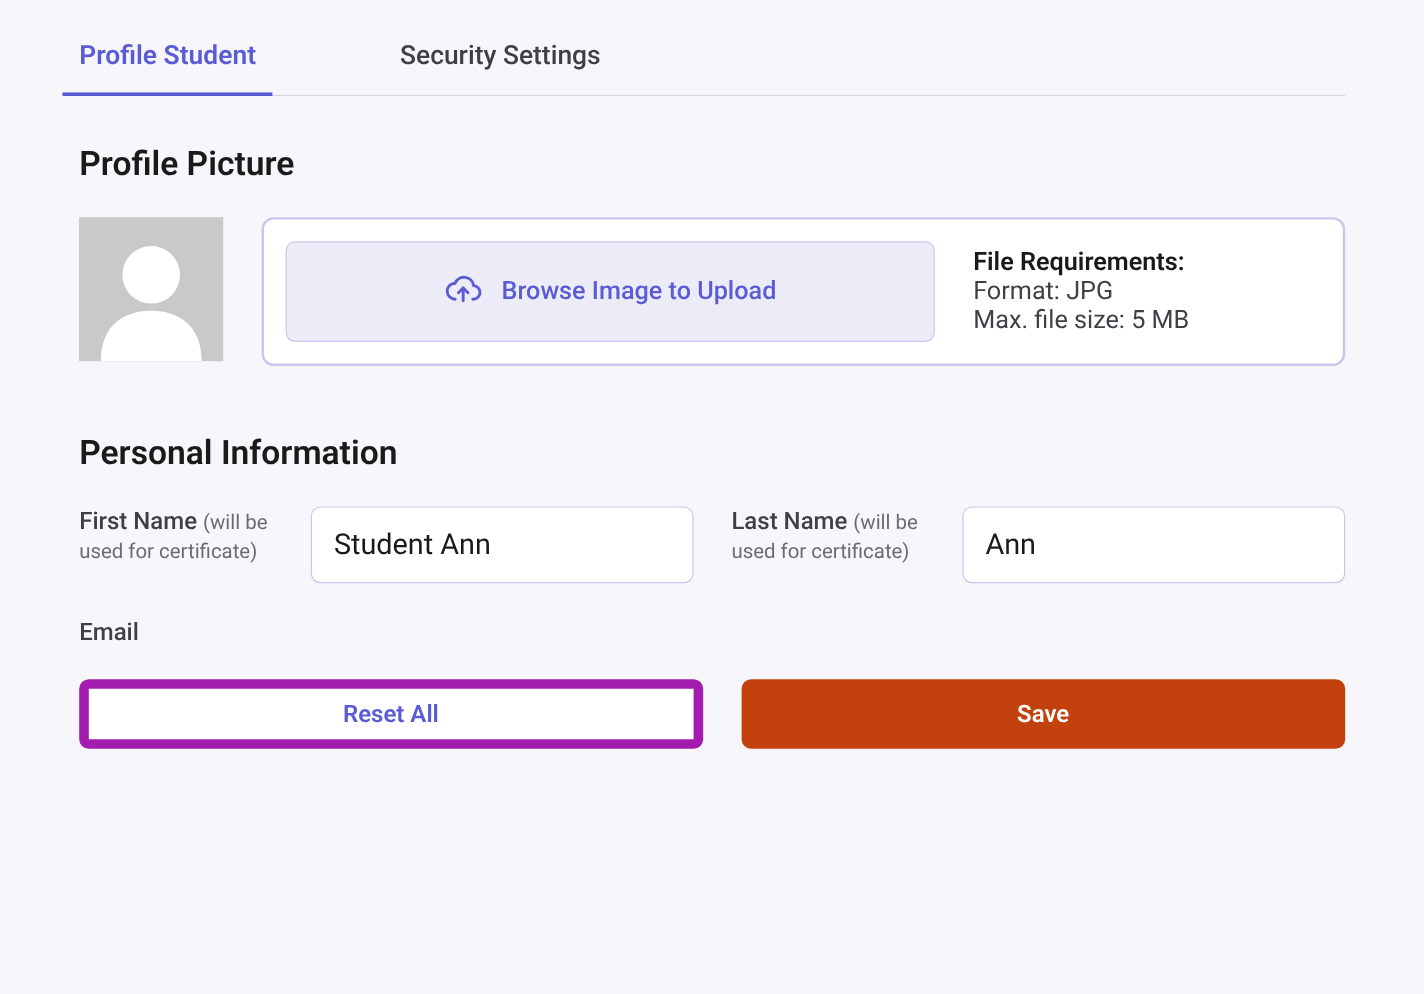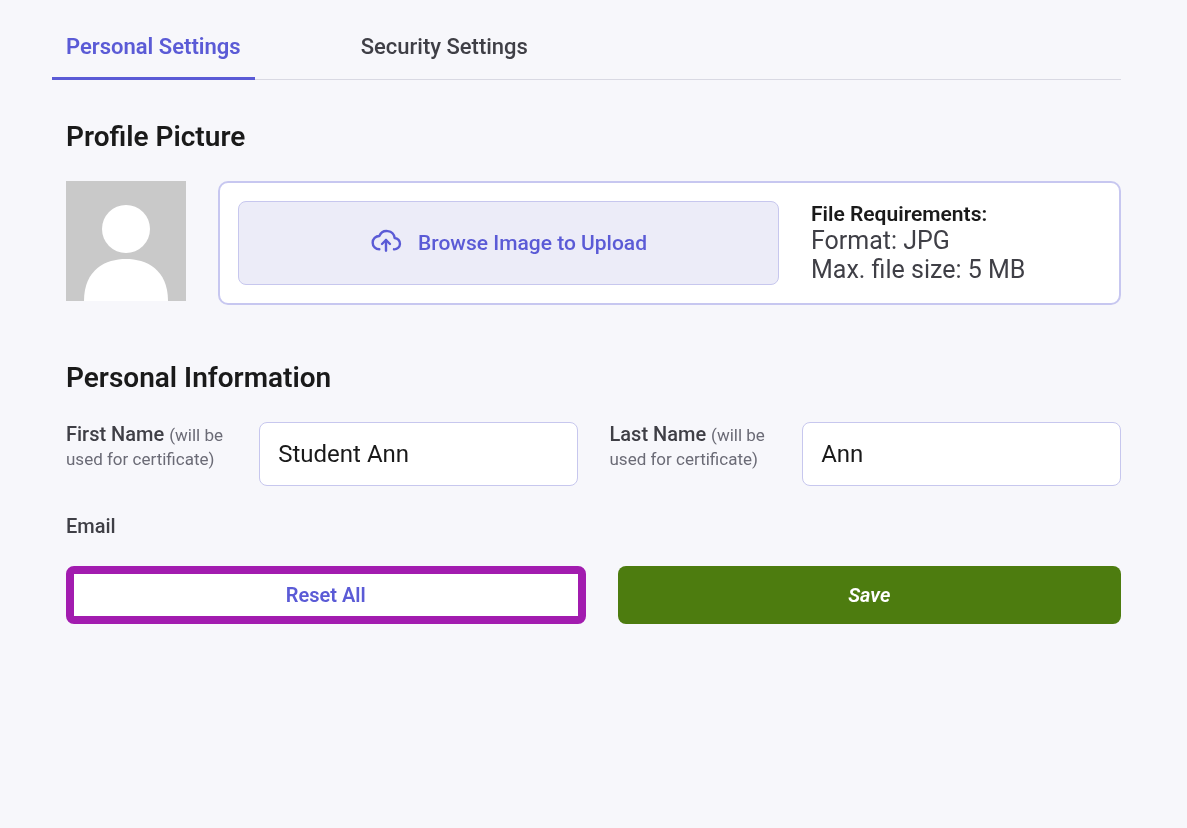--- a/index.html
+++ b/index.html
@@ -92,21 +92,21 @@
       font-weight: 500;
     }
     .cloud-icon { width: 32px; height: 30px; color: #5b5bd6; flex-shrink: 0; }
     .reqs {
       width: 290px;
       flex-shrink: 0;
       display: flex;
       flex-direction: column;
     }
     .reqs-title { font-size: 21px; font-weight: 600; color: #1a1a1a; }
-    .reqs-line { font-size: 25px; color: #3f3f46; }
+    .reqs-line { font-size: 21px; color: #3f3f46; }
     .form-row {
       display: flex;
       gap: 32px;
       margin-bottom: 28px;
     }
     .form-group { flex: 1; display: flex; flex-direction: row; gap: 10px; }
     .label { font-size: 20px; color: #3f3f46; font-weight: 500; }
     .label-hint { font-size: 17px; color: #6b6b76; font-weight: 400; }
     input[type="text"], input[type="email"] {
       width: 100%;
@@ -129,31 +129,30 @@
       cursor: pointer;
       border: none;
       font-family: inherit;
     }
     .btn-outline {
       background: #ffffff;
       color: #5b5bd6;
       border: 8px solid #a21caf;
     }
     .btn-solid {
-      background: #4d7c0f;
+      background: #c2410c;
       color: #ffffff;
-      font-style: italic;
     }
   </style>
 </head>
 <body>
 
 <div class="container">
   <div class="tabs">
-    <div class="tab active">Personal Settings</div>
+    <div class="tab active">Profile Student</div>
     <div class="tab">Security Settings</div>
   </div>
 
   <h2 class="section-title">Profile Picture</h2>
 
   <div class="picture-panel">
     <div class="avatar">
       <svg viewBox="0 0 120 120" xmlns="http://www.w3.org/2000/svg">
         <rect width="120" height="120" fill="#c9c9c9"></rect>
         <circle cx="60" cy="48" r="24" fill="#ffffff"></circle>

